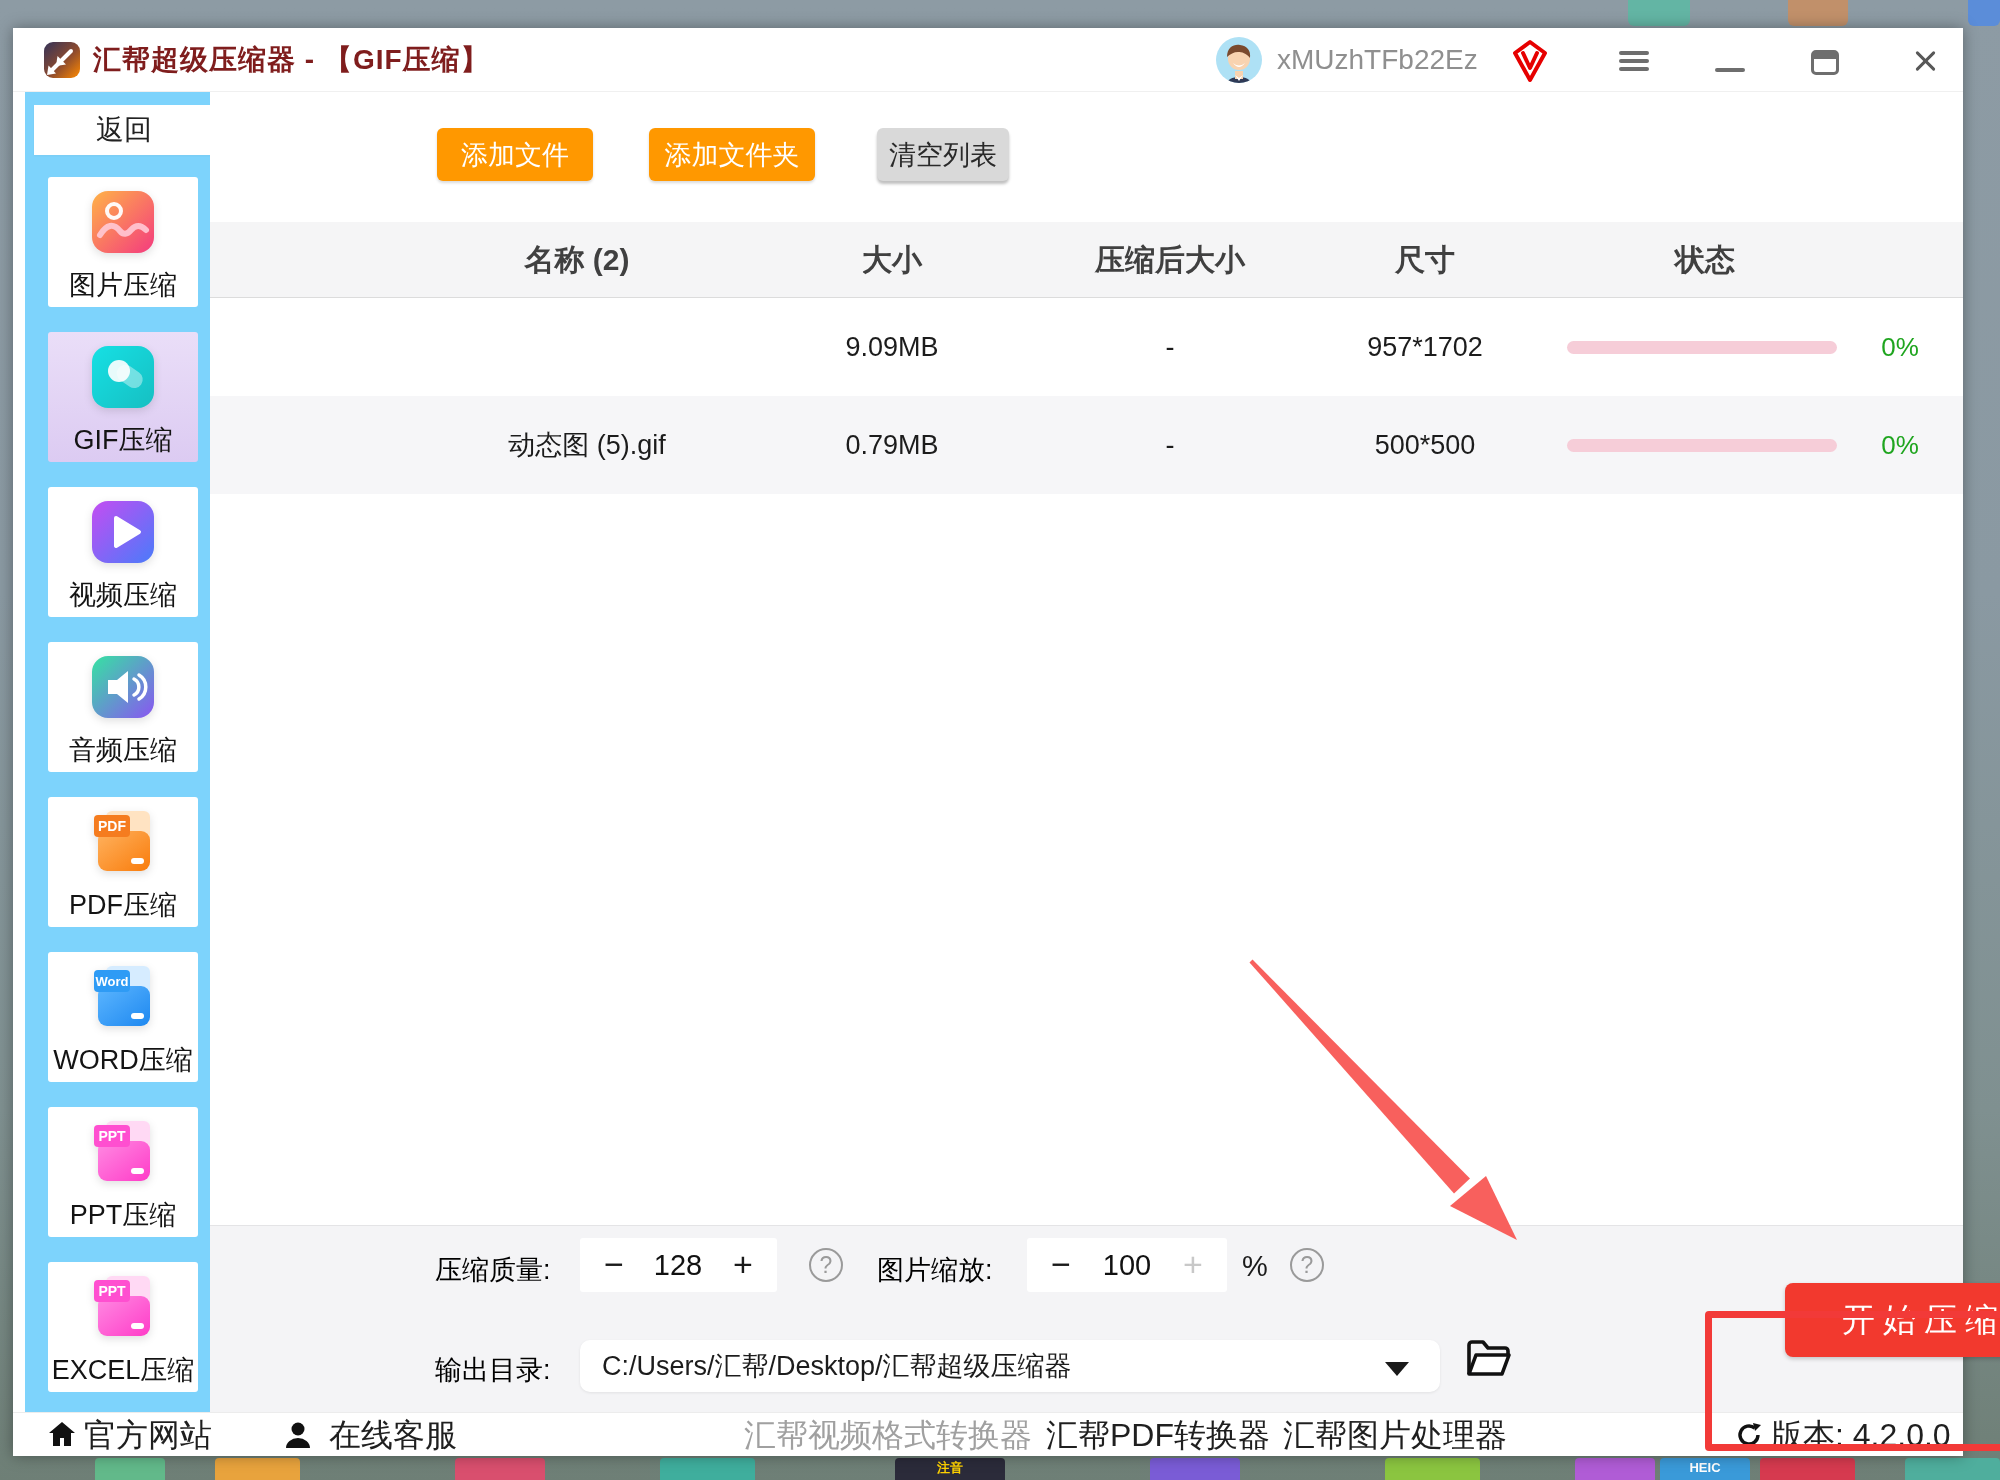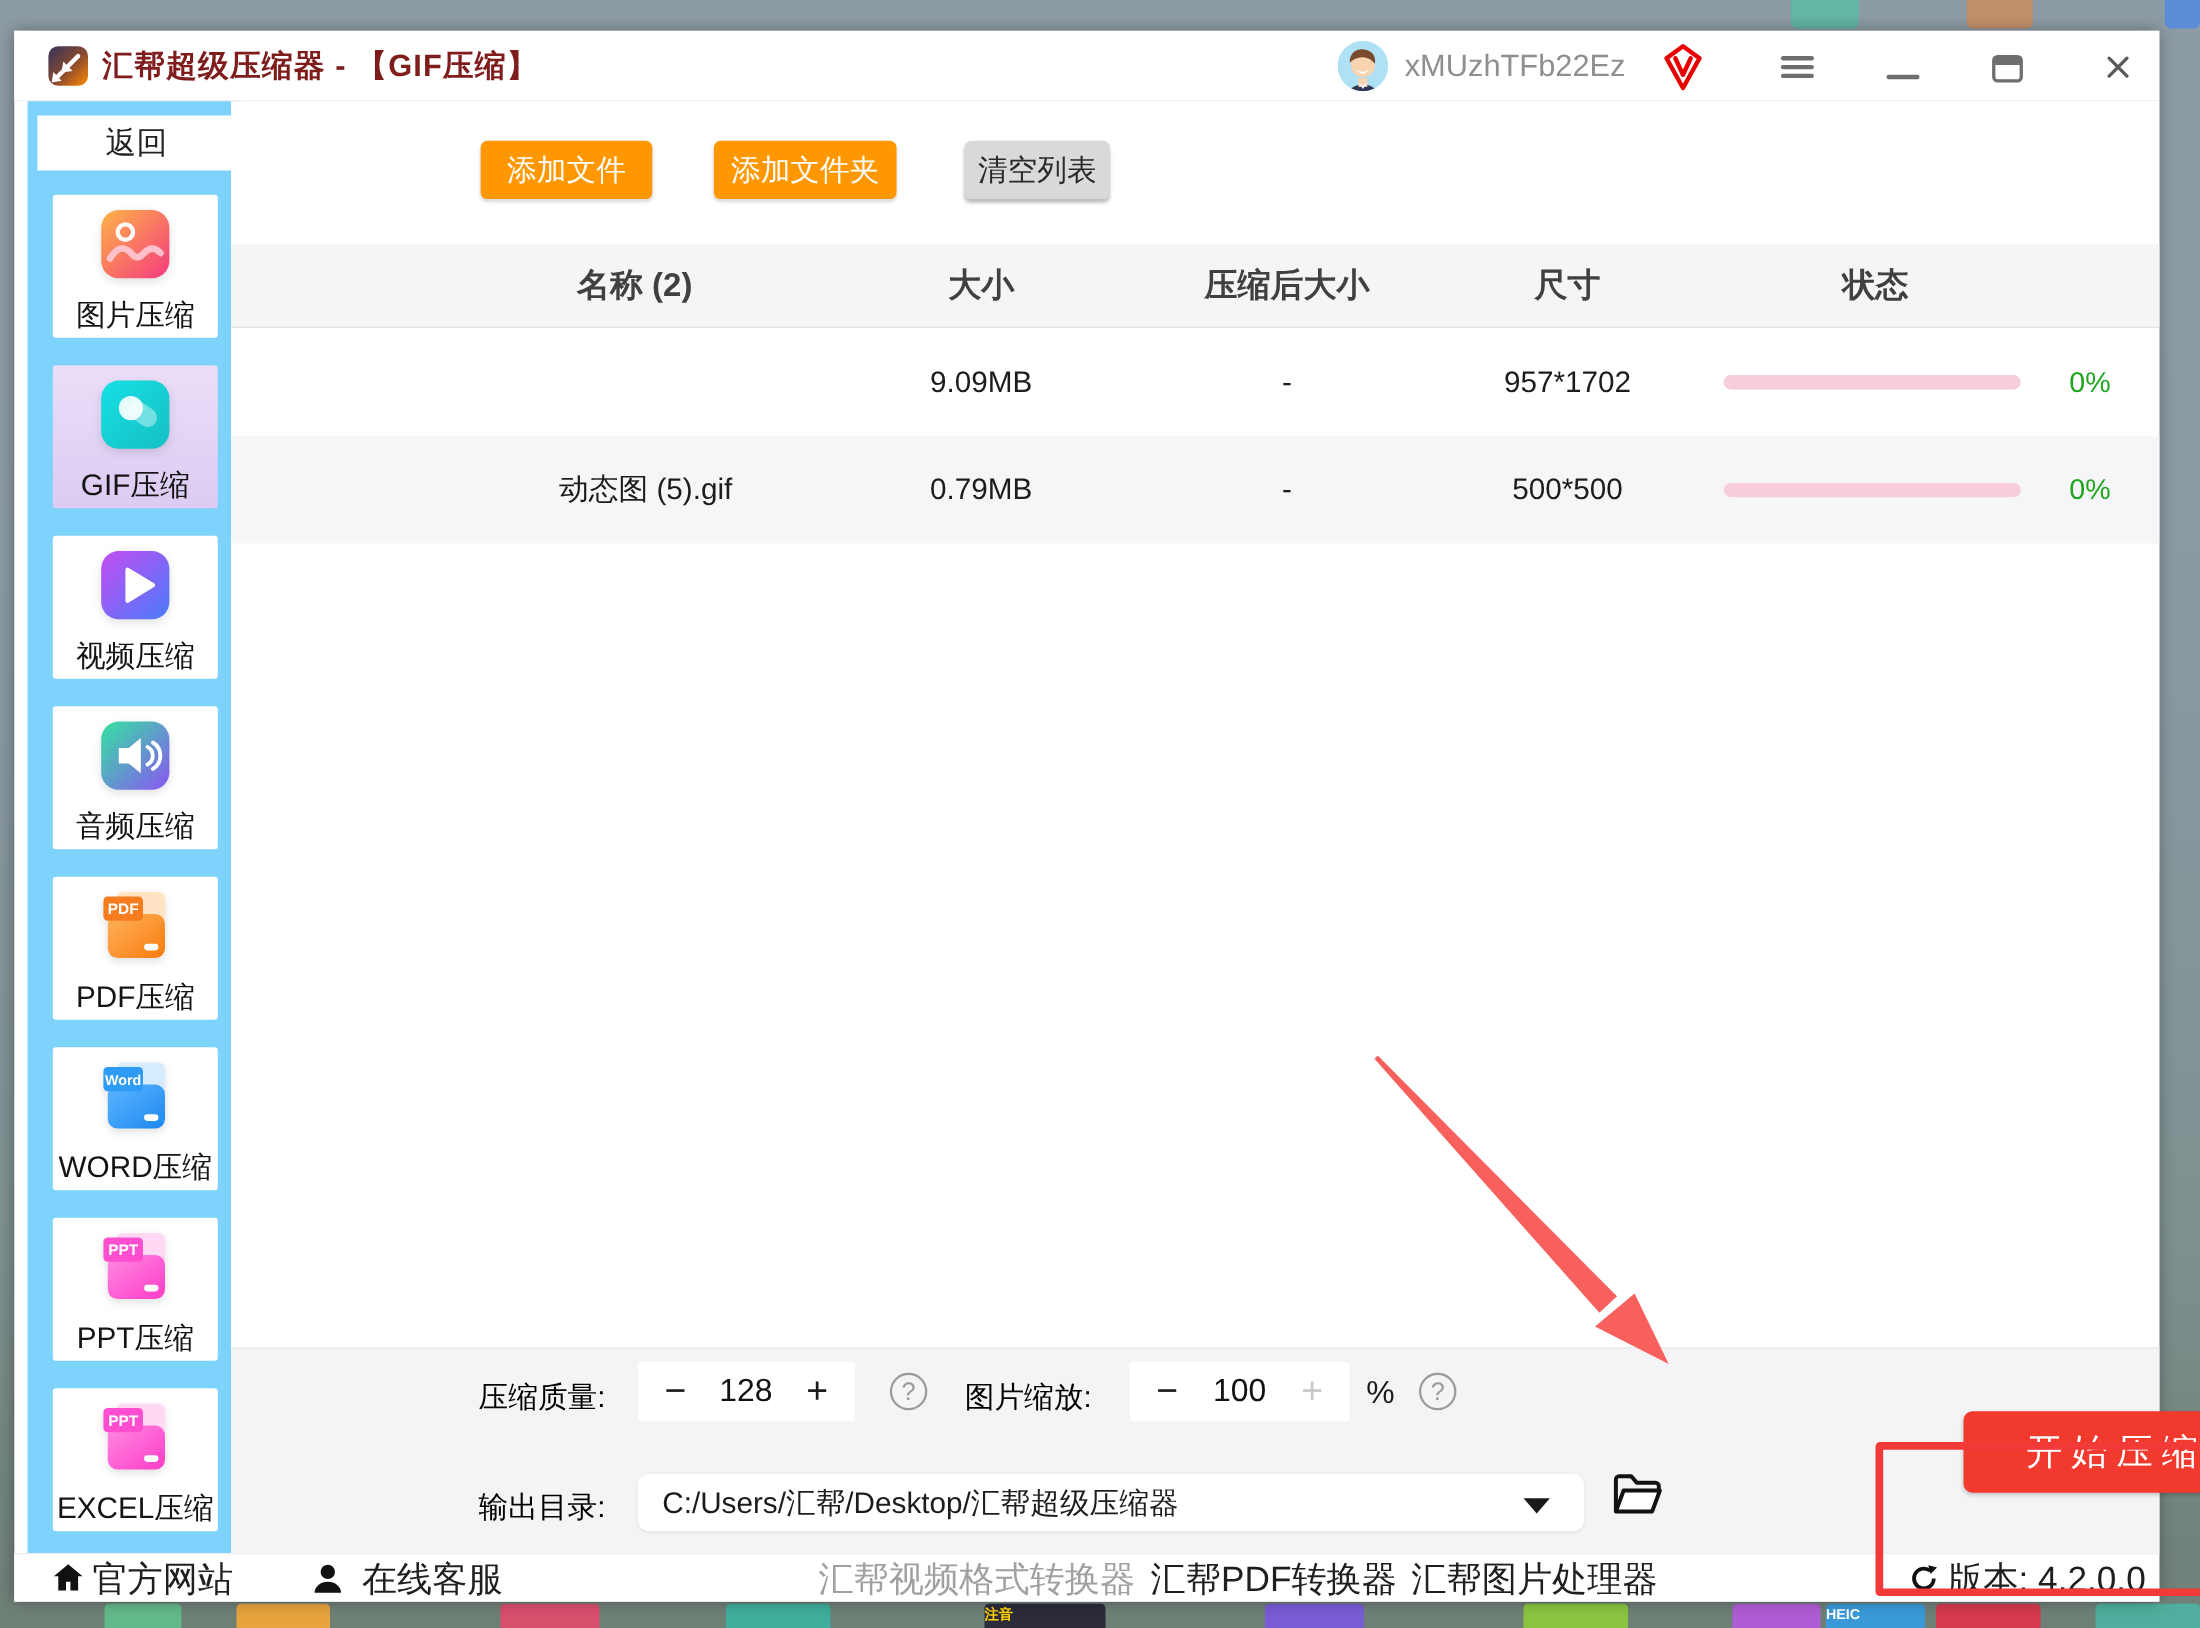--- a/index.html
+++ b/index.html
@@ -5,21 +5,21 @@
   * { margin:0; padding:0; box-sizing:border-box; }
   html,body { width:2000px; height:1480px; }
   body { font-family:"Liberation Sans","DejaVu Sans",sans-serif; }
 
   .desktop { position:absolute; left:0; top:0; width:2000px; height:1480px;
     background:linear-gradient(180deg,#8d9ba4 0%,#8a99a2 40%,#7f9090 75%,#6e7f76 100%); overflow:hidden; }
 
   
   .dcircle { position:absolute; top:0; height:26px; border-radius:0 0 6px 6px; }
   .dstrip  { position:absolute; top:1458px; height:22px; border-radius:4px 4px 0 0;
-             color:#ffd200; font-size:13px; font-weight:bold; line-height:20px; overflow:hidden; }
+             color:#ffd200; font-size:13px; font-weight:bold; text-align:center; line-height:20px; overflow:hidden; }
 
   .window { position:absolute; left:13px; top:28px; width:1950px; height:1428px;
     background:#ffffff; box-shadow:0 0 14px rgba(0,0,0,.35); }
 
   
   .titlebar { position:absolute; left:0; top:0; width:1950px; height:64px; background:#fff; border-bottom:1px solid #f0f0f0; }
   .appicon { position:absolute; left:30px; top:13px; width:38px; height:38px; }
   .wintitle { position:absolute; left:80px; top:0; height:64px; line-height:64px; font-size:28px; font-weight:600; color:#7f1d1d; letter-spacing:1px; }
   .avatar { position:absolute; left:1203px; top:9px; width:46px; height:46px; }
   .username { position:absolute; left:1264px; top:0; height:64px; line-height:64px; font-size:28px; color:#8f8f8f; }

